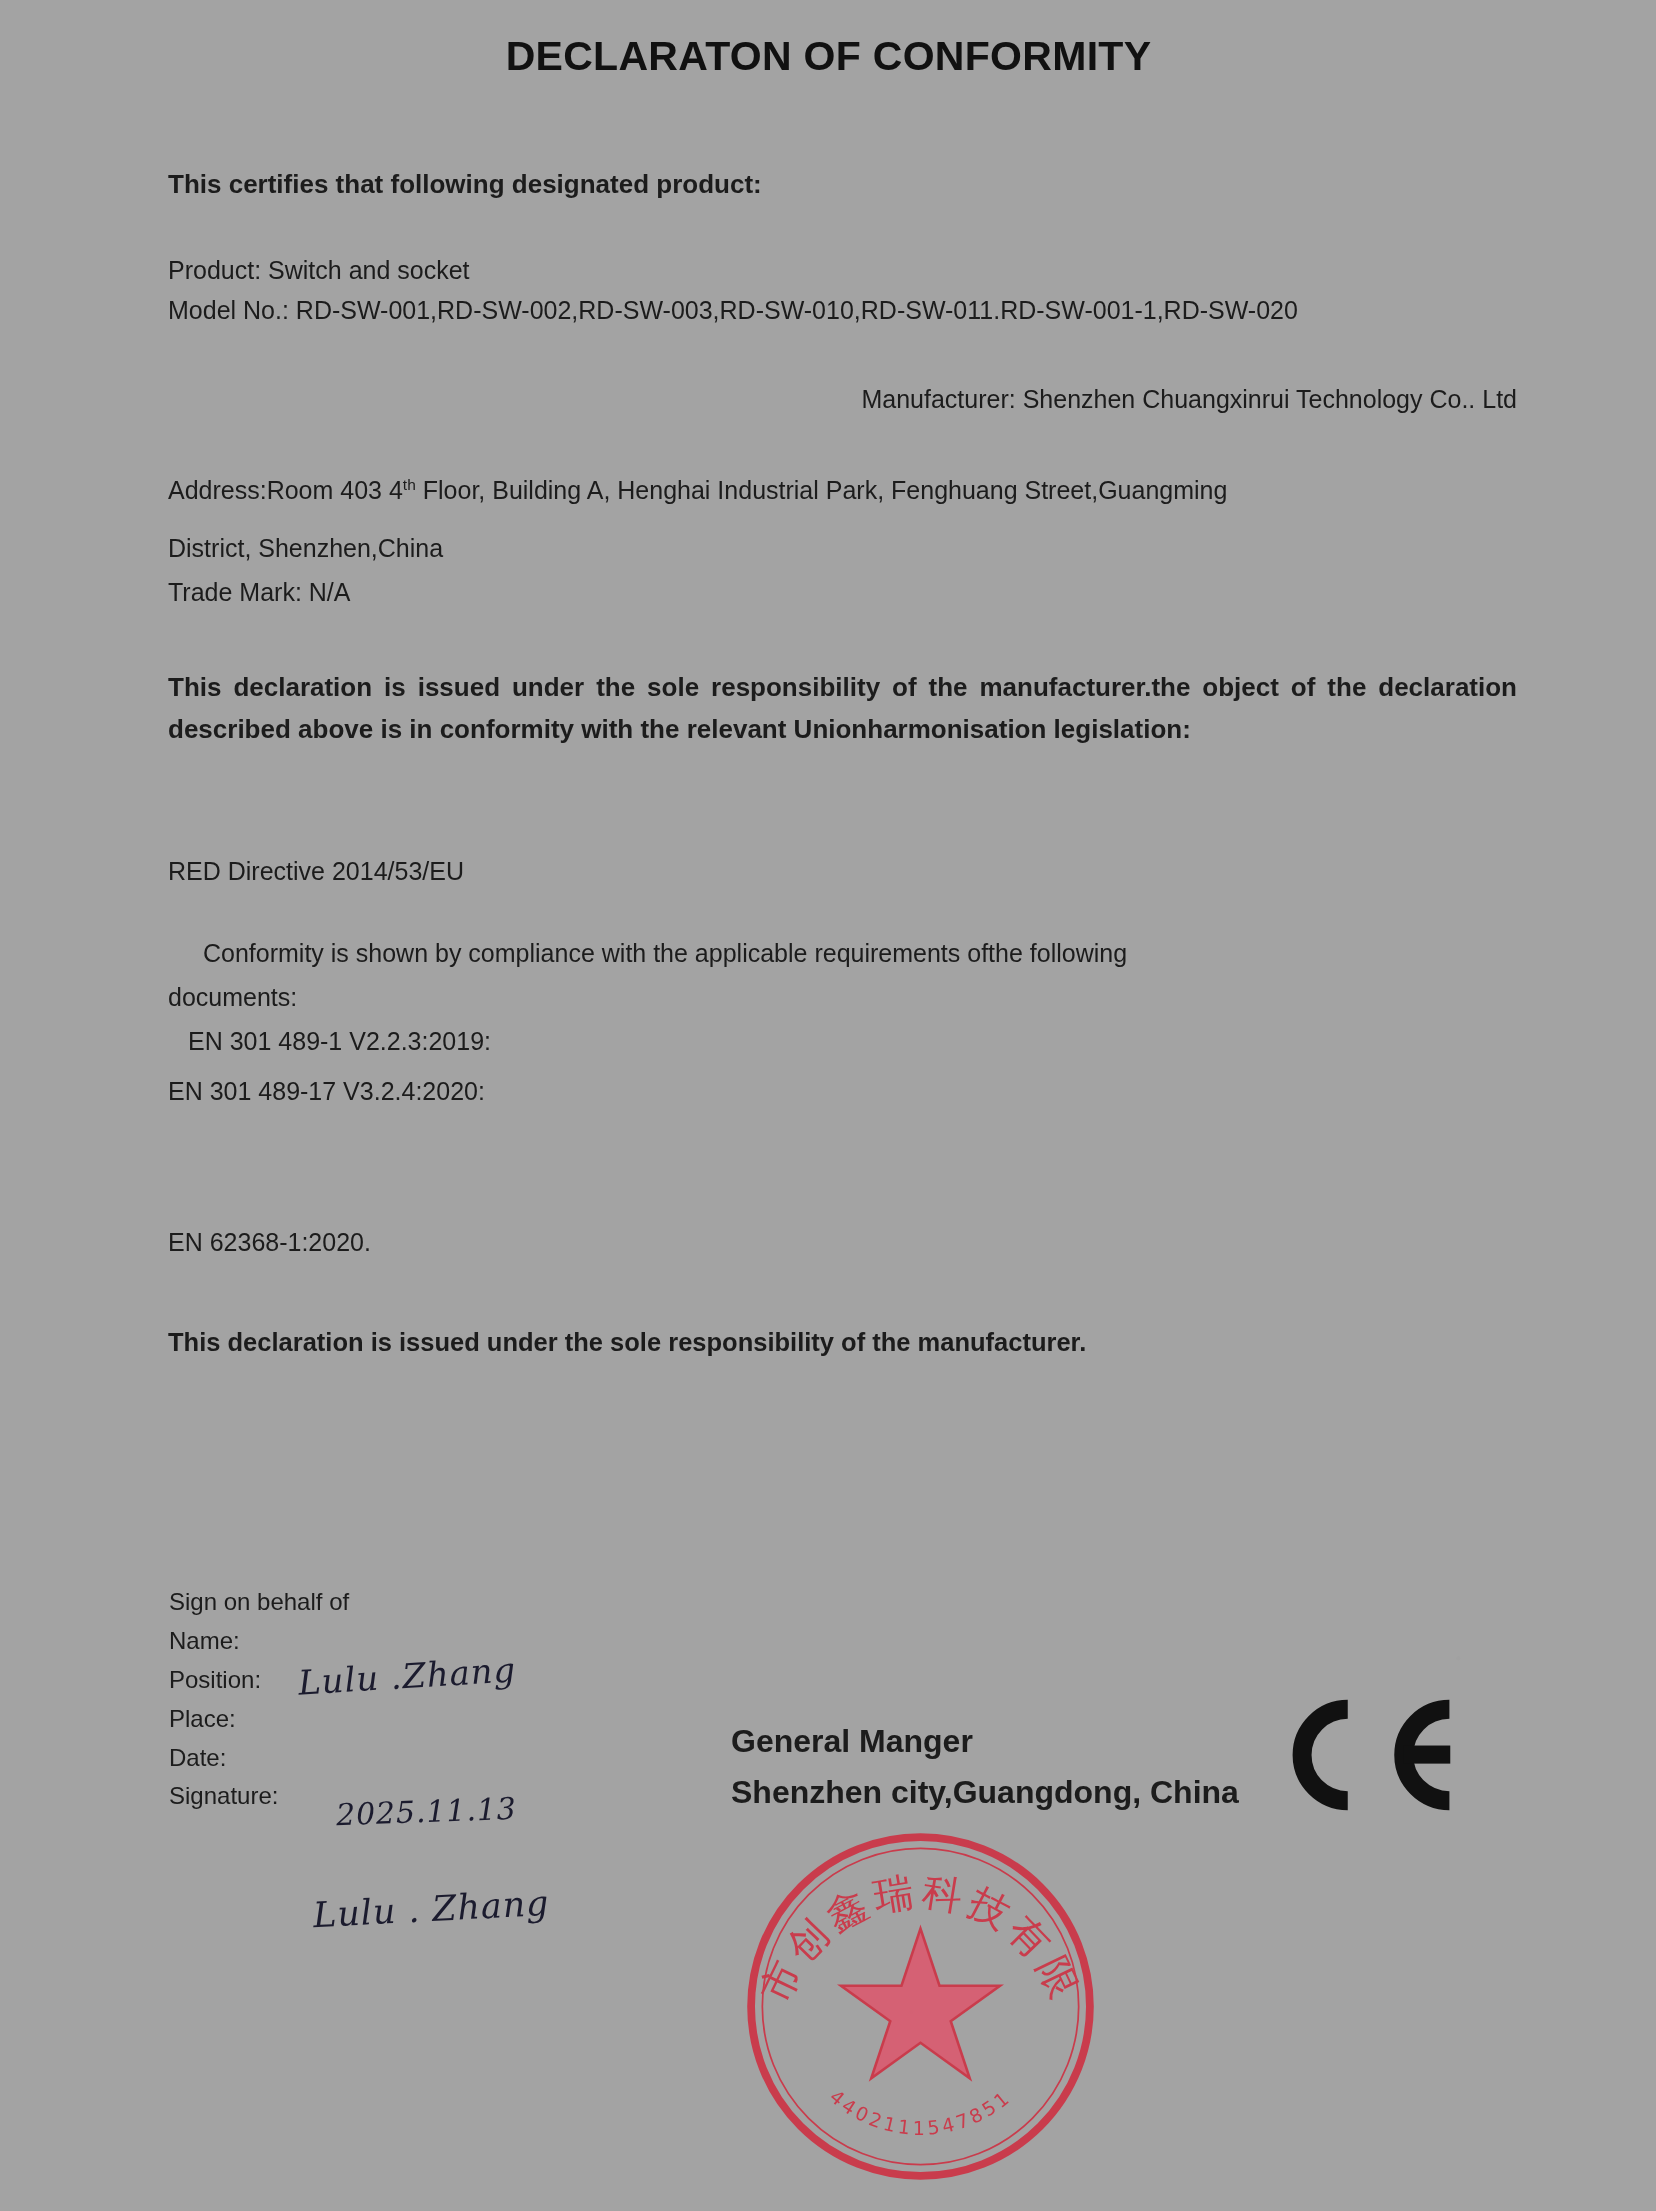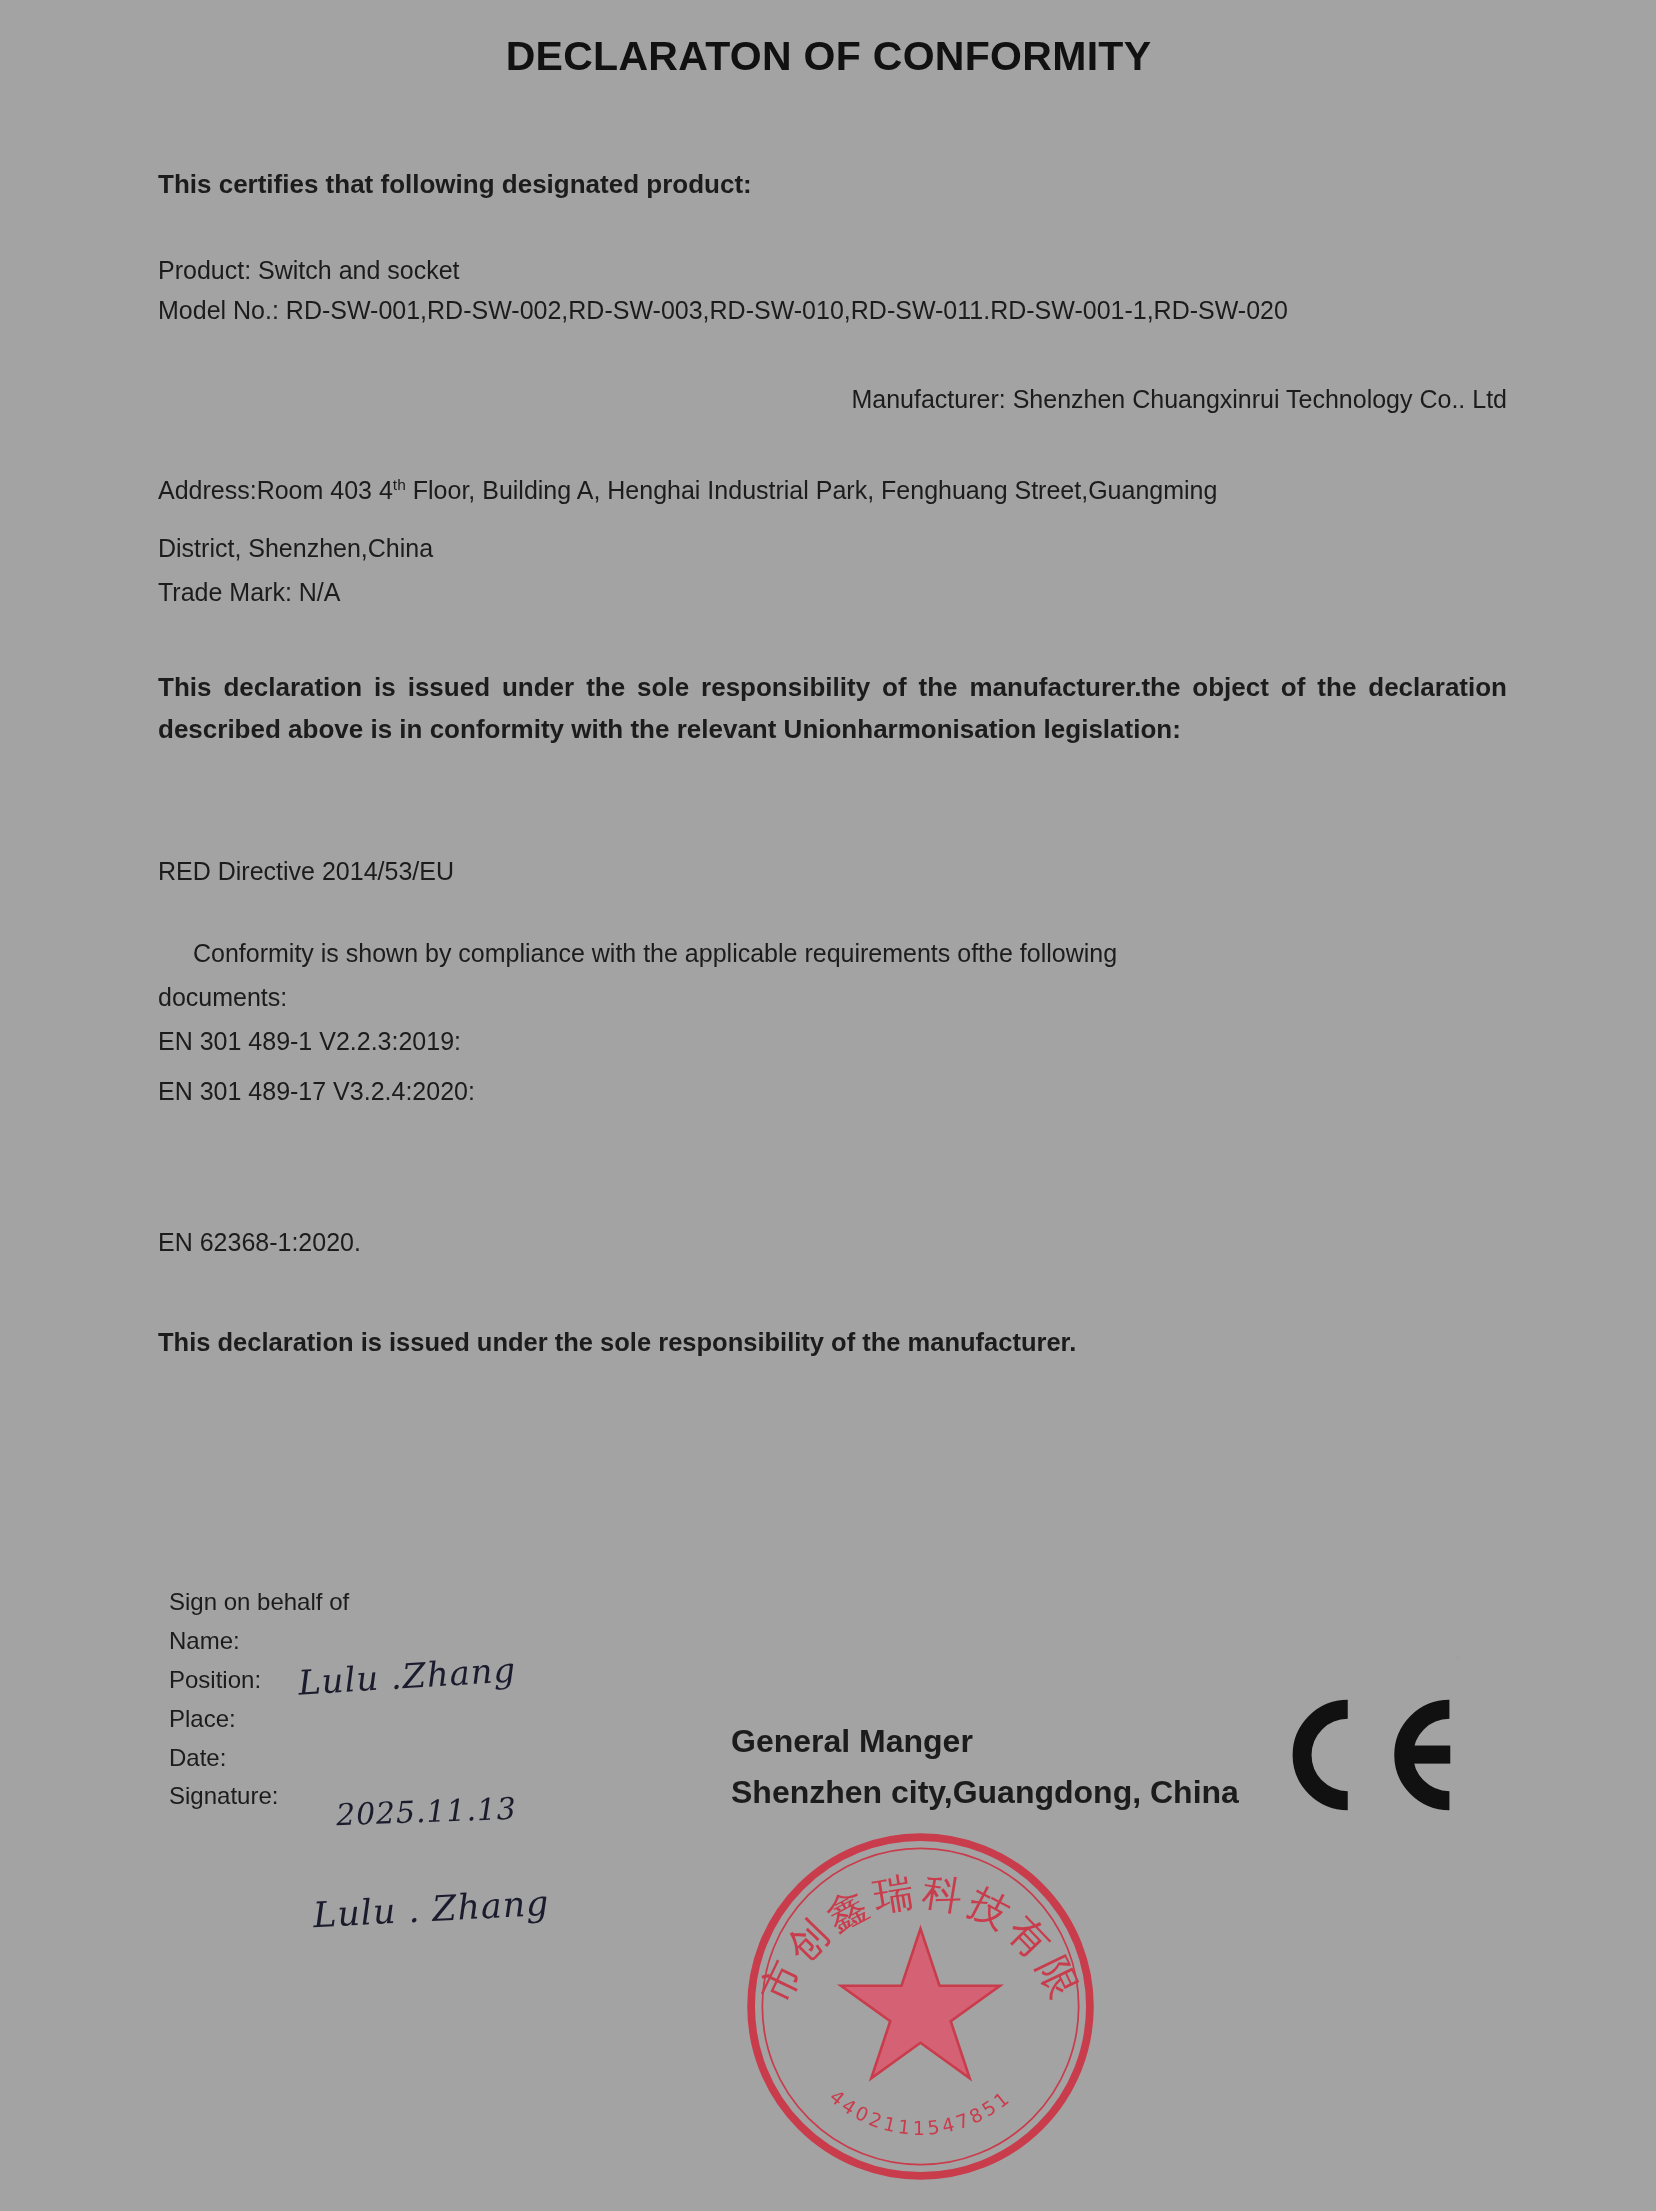--- a/index.html
+++ b/index.html
@@ -37,21 +37,21 @@
     left: 0;
     width: 1657px;
     text-align: center;
     font-size: 41px;
     font-weight: bold;
     letter-spacing: 0.3px;
     color: #111;
   }
   .body-block {
     position: absolute;
-    left: 158px;
+    left: 168px;
     width: 1349px;
     font-size: 25px;
     line-height: 1.55;
     color: #1c1c1c;
   }
   .bold { font-weight: bold; }
   .lead-bold {
     font-size: 26px;
     font-weight: bold;
   }
@@ -142,21 +142,21 @@
   <div class="body-block" style="top:529px;">District, Shenzhen,China</div>
   <div class="body-block" style="top:573px;">Trade Mark: N/A</div>
 
   <div class="body-block bold justify" style="top:666px; font-size:26px; line-height:1.62;">This declaration is issued under the sole responsibility of the manufacturer.the object of the declaration described above is in conformity with the relevant Unionharmonisation legislation:</div>
 
   <div class="body-block" style="top:852px;">RED Directive 2014/53/EU</div>
 
   <div class="body-block" style="top:934px;margin-left:35px;">Conformity is shown by compliance with the applicable requirements ofthe following</div>
   <div class="body-block" style="top:978px;">documents:</div>
 
-  <div class="body-block" style="top:1022px;">EN 301 489-1 V2.2.3:2019:</div>
+  <div class="body-block" style="top:1022px;margin-left:20px;">EN 301 489-1 V2.2.3:2019:</div>
   <div class="body-block" style="top:1072px;">EN 301 489-17 V3.2.4:2020:</div>
   <div class="body-block" style="top:1223px;">EN 62368-1:2020.</div>
 
   <div class="body-block bold" style="top:1323px; font-size:25.5px;">This declaration is issued under the sole responsibility of the manufacturer.</div>
 
   <div class="sig-labels">
     <div>Sign on behalf of</div>
     <div>Name:</div>
     <div>Position:</div>
     <div>Place:</div>

